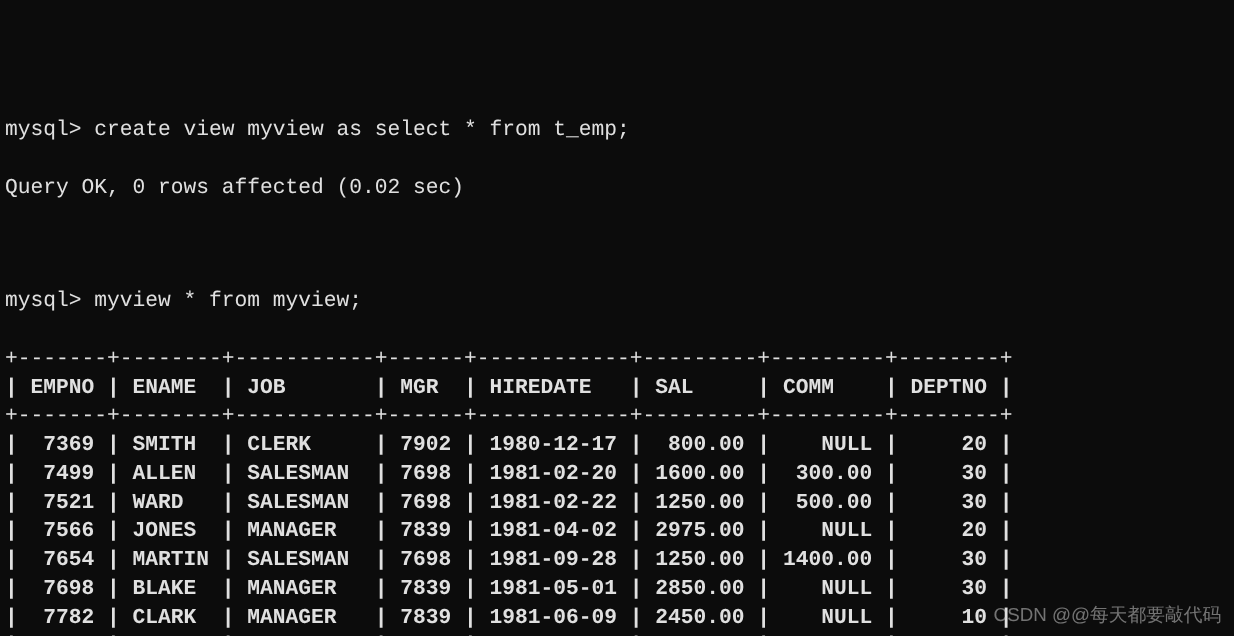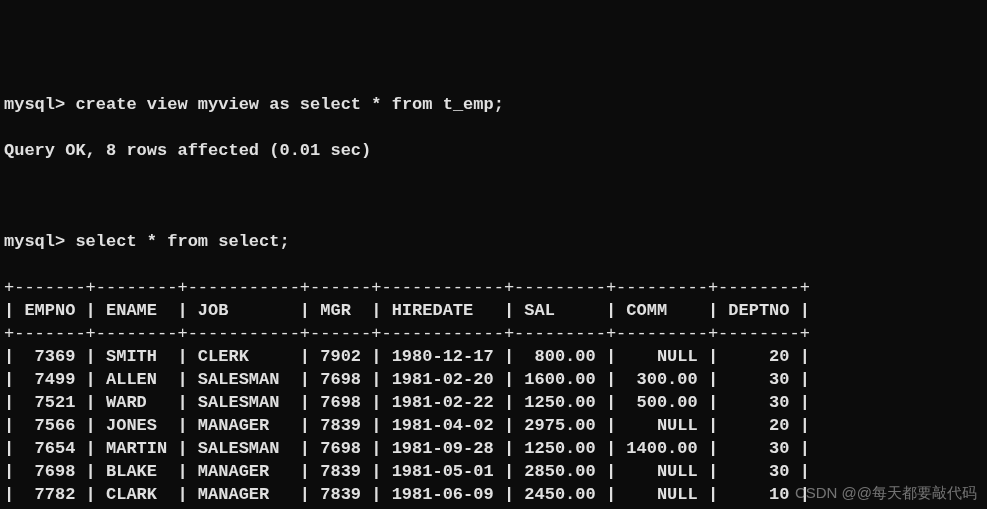--- a/index.html
+++ b/index.html
@@ -18,21 +18,20 @@
       height: 509px;
       overflow: hidden;
       white-space: pre;
       position: relative;
     }
     .prompt {
       color: #e0e0e0;
     }
     .cmd-line {
       display: block;
-      font-weight: bold;
     }
     .sep {
       color: #e0e0e0;
     }
     .row {
       display: block;
       font-weight: bold;
     }
     .watermark {
       position: absolute;
@@ -43,20 +42,20 @@
       font-family: sans-serif;
       letter-spacing: 0px;
     }
   </style>
 </head>
 <body>
 
 
 
 <span class="cmd-line"><span class="prompt">mysql&gt;</span> <span>create view myview as select * from t_emp;</span></span>
-<span class="cmd-line">Query OK, 8 rows affected (0.01 sec)</span>
+<span class="cmd-line">Query OK, 0 rows affected (0.02 sec)</span>
 <span class="cmd-line"> </span>
-<span class="cmd-line"><span class="prompt">mysql&gt;</span> <span>select * from select;</span></span>
+<span class="cmd-line"><span class="prompt">mysql&gt;</span> <span>myview * from myview;</span></span>
 <div id="table-area"><span class="sep" style="display: block;">+-------+--------+-----------+------+------------+---------+---------+--------+</span><span class="row" style="display: block;">| EMPNO | ENAME  | JOB       | MGR  | HIREDATE   | SAL     | COMM    | DEPTNO |</span><span class="sep" style="display: block;">+-------+--------+-----------+------+------------+---------+---------+--------+</span><span class="row" style="display: block;">|  7369 | SMITH  | CLERK     | 7902 | 1980-12-17 |  800.00 |    NULL |     20 |</span><span class="row" style="display: block;">|  7499 | ALLEN  | SALESMAN  | 7698 | 1981-02-20 | 1600.00 |  300.00 |     30 |</span><span class="row" style="display: block;">|  7521 | WARD   | SALESMAN  | 7698 | 1981-02-22 | 1250.00 |  500.00 |     30 |</span><span class="row" style="display: block;">|  7566 | JONES  | MANAGER   | 7839 | 1981-04-02 | 2975.00 |    NULL |     20 |</span><span class="row" style="display: block;">|  7654 | MARTIN | SALESMAN  | 7698 | 1981-09-28 | 1250.00 | 1400.00 |     30 |</span><span class="row" style="display: block;">|  7698 | BLAKE  | MANAGER   | 7839 | 1981-05-01 | 2850.00 |    NULL |     30 |</span><span class="row" style="display: block;">|  7782 | CLARK  | MANAGER   | 7839 | 1981-06-09 | 2450.00 |    NULL |     10 |</span><span class="row" style="display: block;">|  7788 | SCOTT  | ANALYST   | 7566 | 1987-04-19 | 3000.00 |    NULL |     20 |</span></div>
 <div class="watermark">CSDN @@每天都要敲代码</div>
 
 
 
 
 </body></html>

